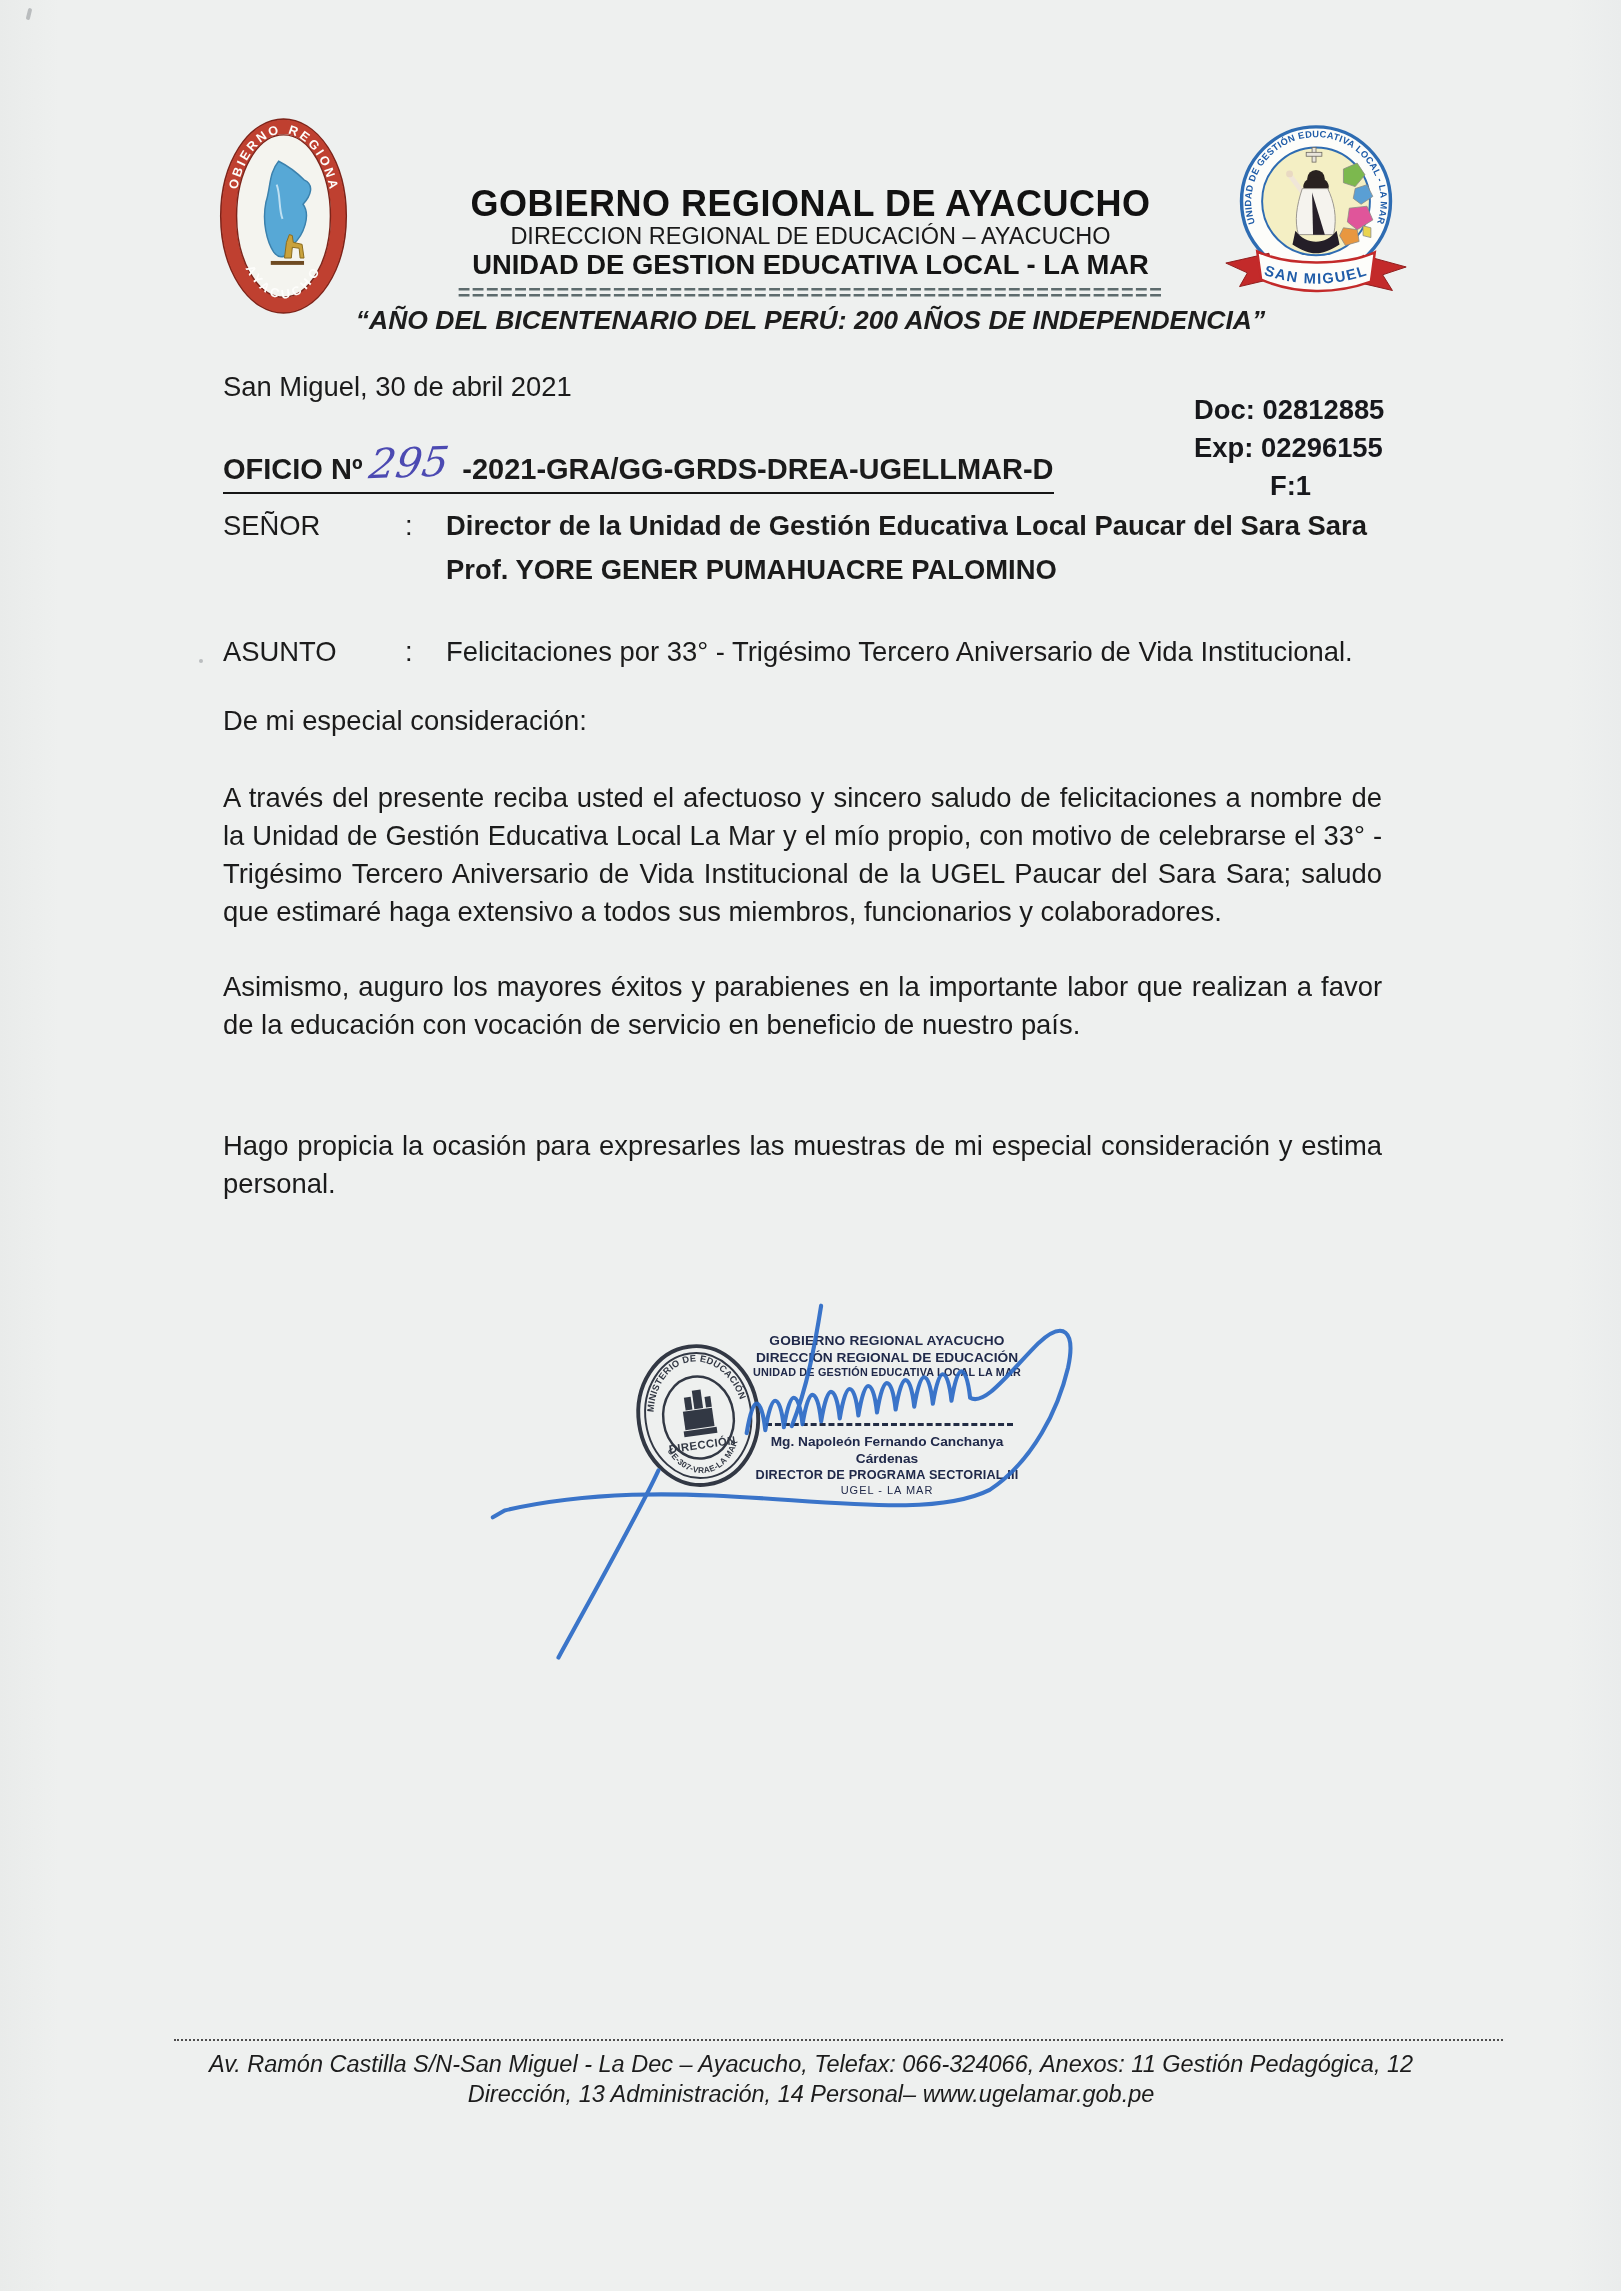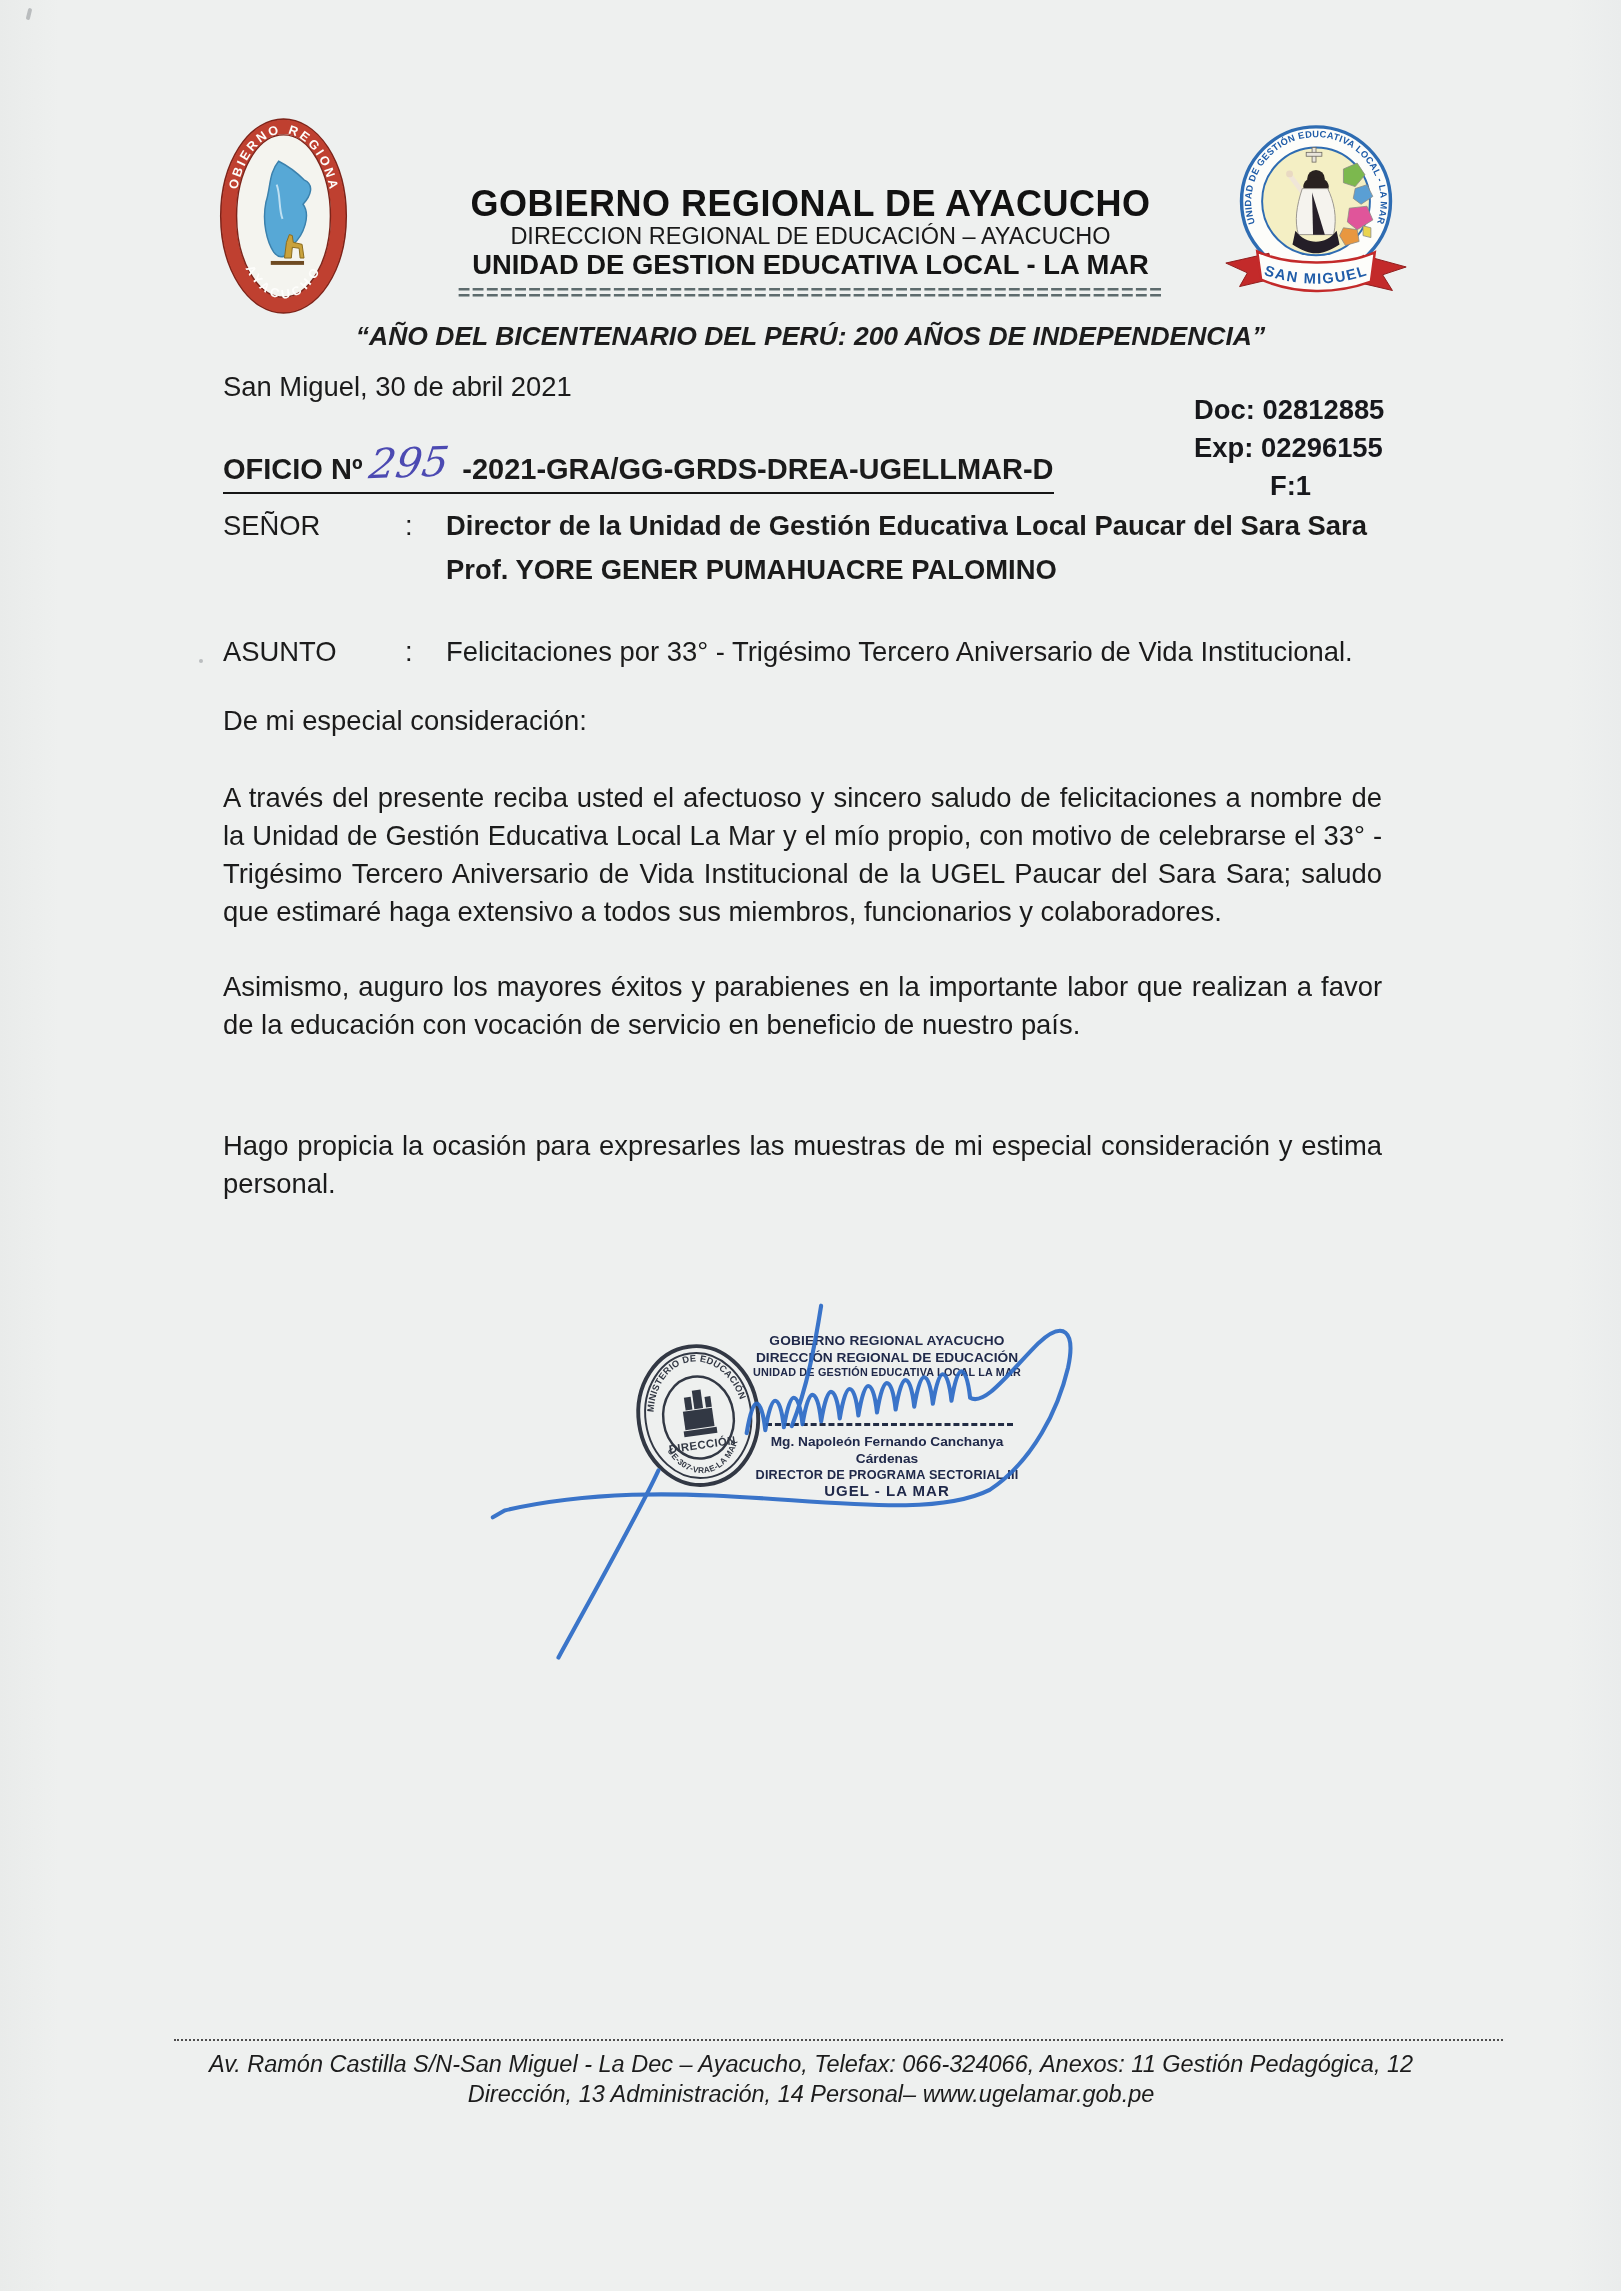--- a/index.html
+++ b/index.html
@@ -9,21 +9,21 @@
     font-family:"Liberation Sans",sans-serif; color:#1b1b1b; overflow:hidden;
   }
   .abs{position:absolute;}
   
   .header-block{left:301px; top:184px; width:1019px; text-align:center;}
   .org1{font-size:36px; font-weight:bold; letter-spacing:0.5px; color:#121212; line-height:39px;}
   .org2{font-size:23.5px; line-height:27.4px; color:#1a1a1a;}
   .org3{font-size:27.4px; font-weight:bold; line-height:29px; color:#151515;}
   .sepline{font-size:21.6px; font-weight:bold; letter-spacing:1.5px; line-height:23.5px; margin-top:2px;
     color:#5d6b6d; white-space:nowrap; overflow:hidden;}
-  .slogan{font-size:26.5px; font-weight:bold; font-style:italic; line-height:29px; margin-top:17px; color:#1d1d1d; white-space:nowrap;}
+  .slogan{font-size:26.5px; font-weight:bold; font-style:italic; line-height:29px; margin-top:1px; color:#1d1d1d; white-space:nowrap;}
   
   .dateline{left:223px; top:371px; font-size:27.4px;}
   .doc-block{left:1194px; top:391px; width:216px; font-weight:bold; font-size:27.4px; line-height:38px; color:#17181c;}
   .doc-block .f1{padding-left:76px;}
   .oficio-line{left:223px; top:441px; font-size:29px; font-weight:bold; white-space:nowrap;}
   .oficio-underline{display:inline-block; border-bottom:2.9px solid #161616; padding-bottom:2.9px;}
   .hand-num{font-family:"DejaVu Serif",serif; font-style:italic; font-weight:normal; font-size:41px;
     color:#4c4ab2; display:inline-block; transform:skewX(-10deg) rotate(-2deg); margin:0 13.7px 0 7.8px; position:relative; top:-2px;}
   
   .field{left:223px; display:flex; font-size:27.4px; line-height:44px; width:1176px;}
@@ -38,21 +38,21 @@
   .para{left:223px; width:1159px; font-size:27.4px; line-height:38px; text-align:justify; margin:0;}
   .para1{top:779px;} .para2{top:968px;} .para3{top:1083px;margin-top:44px;}
   .closing{left:223px; top:1194px; width:1078px; text-align:center; font-size:27.4px;}
   
   .stamp-block{left:751px; top:1333px; width:272px; text-align:center; color:#20294a;}
   .st1{font-size:13.7px; font-weight:bold; line-height:16.7px; letter-spacing:0.2px;}
   .st2{font-size:13.7px; font-weight:bold; line-height:16.7px;}
   .st3{font-size:10.8px; font-weight:bold; line-height:13.7px; letter-spacing:0.2px;}
   .st-name{font-size:13.7px; font-weight:bold; line-height:16.7px; margin-top:54px;}
   .st-title{font-size:12.7px; font-weight:bold; line-height:15.7px; letter-spacing:0.2px;}
-  .st-org{font-size:15px; font-weight:bold; line-height:15.7px; letter-spacing:1px;}
+  .st-org{font-size:11px; font-weight:normal; line-height:15.7px; letter-spacing:1px;}
   .stamp-dash{left:766px; top:1423px; width:247px; border-top:3.9px dashed #222c44; height:0;}
   
   .footer-dots{left:174px; top:2039px; width:1329px; border-top:2.9px dotted #4e4e4e; height:0;}
   .footer-text{left:159px; top:2049px; width:1304px; text-align:center; font-style:italic;
     font-size:23.5px; line-height:30px; color:#1c1c1c;}
   
   .artifact{background:#8f9398; border-radius:2px; opacity:.55;}
   svg text{font-family:"Liberation Sans",sans-serif;}
 </style>
 </head>

